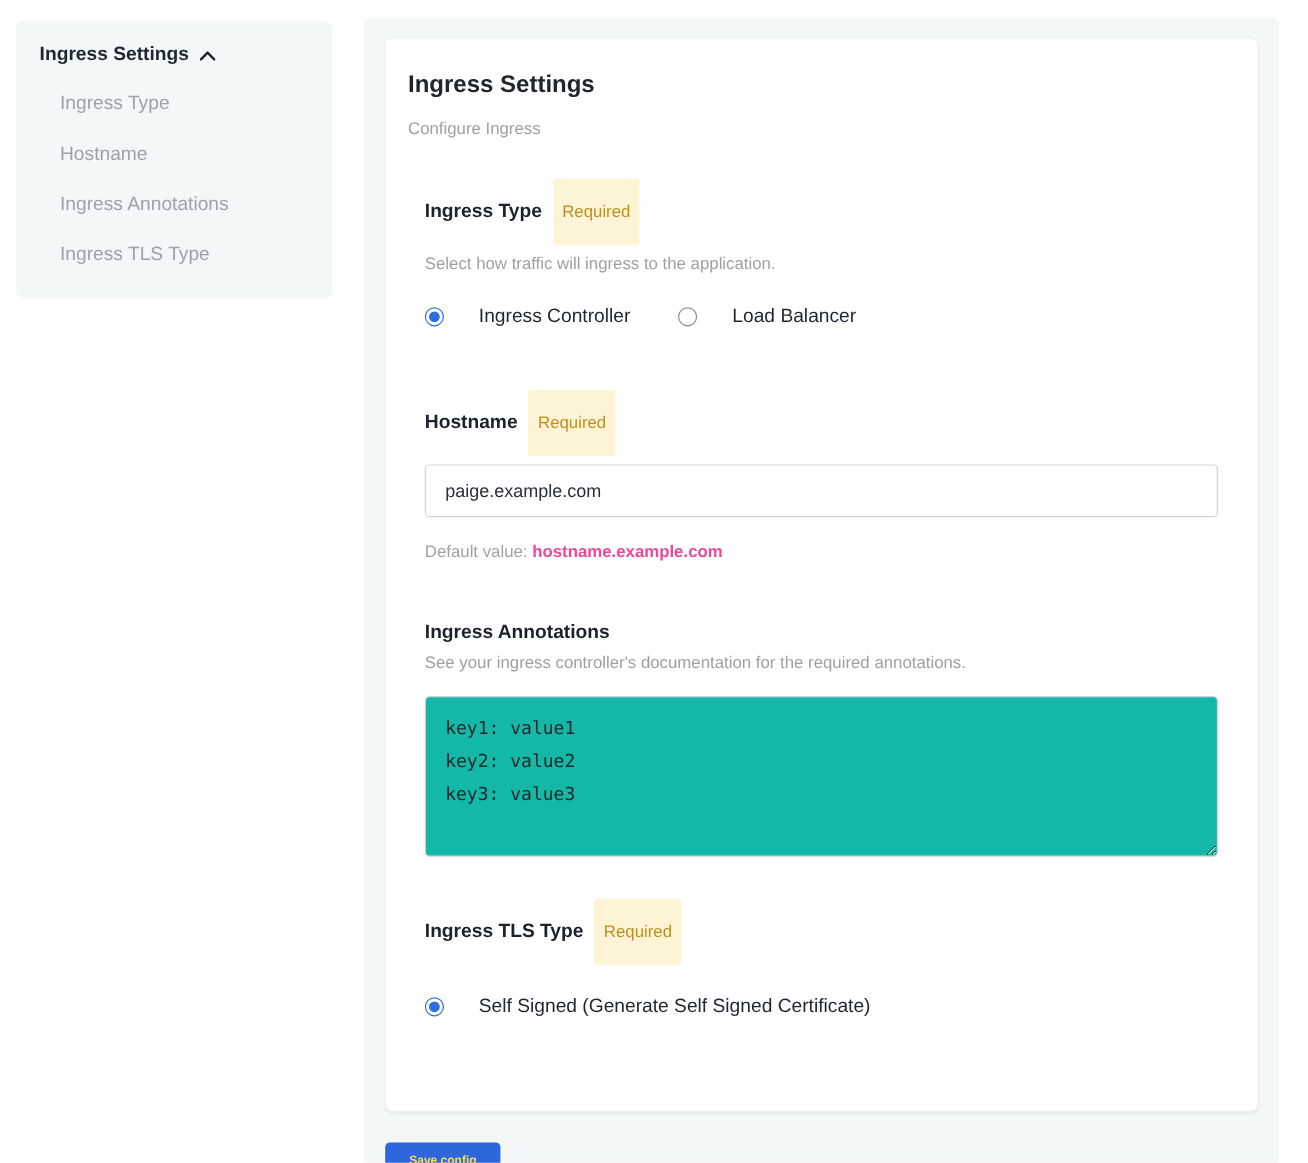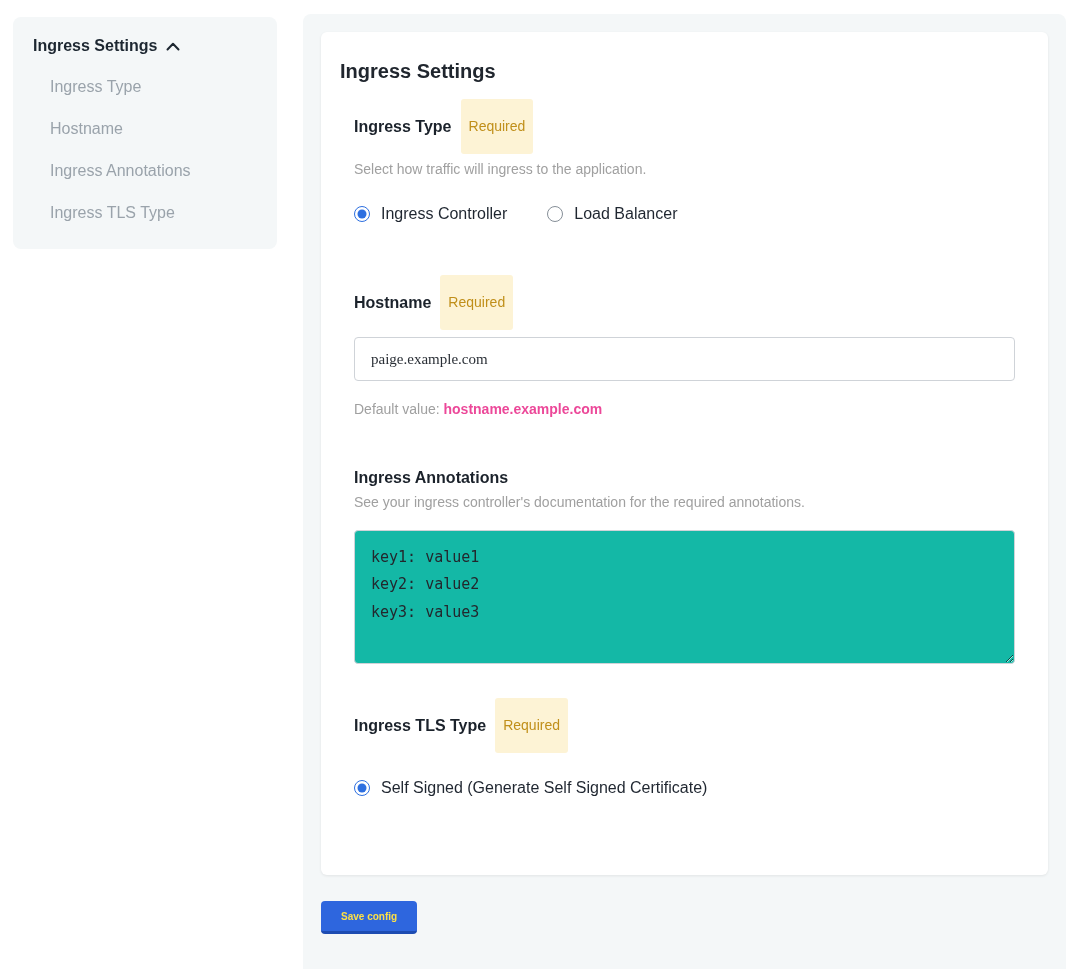--- a/index.html
+++ b/index.html
@@ -37,32 +37,32 @@
   .section:last-child{margin-bottom:0}
   .section-head{display:flex;align-items:center;gap:9px;margin-bottom:7px}
   .section-title{font-size:16px;font-weight:700;color:#1b222b}
   .badge{display:inline-block;font-size:14px;padding:19px 8px;border-radius:3px;
     background:var(--badge_bg);color:var(--badge_text);line-height:17px}
   .help{font-size:14px;color:var(--text_help);margin-bottom:20px}
 
   
   .radio-row{display:flex;align-items:center;gap:40px;margin-top:28px}
   .radio-col{display:flex;flex-direction:row;gap:20px;margin-top:26px}
-  .radio-option{display:flex;align-items:center;gap:11px;cursor:pointer}
+  .radio-option{display:flex;align-items:center;gap:29px;cursor:pointer}
   .radio{width:16px;height:16px;border:1px solid #868f98;border-radius:50%;
     background:#fff;flex:none;position:relative}
   .radio.checked{border-color:var(--accent)}
   .radio.checked::after{content:"";position:absolute;left:50%;top:50%;width:9px;height:9px;
     transform:translate(-50%,-50%);border-radius:50%;background:var(--accent)}
   .radio-label{font-size:16px;color:#1f2630}
 
   
   .text-input{width:100%;height:44px;border:1px solid var(--border_input);border-radius:4px;
     padding:0 16px;font-size:15px;color:#2a2f36;background:#fff;outline:none;
-    font-family:Liberation Serif, serif}
+    font-family:Liberation Sans, sans-serif}
   .default-line{margin-top:20px;font-size:14px;color:var(--text_help)}
   .default-line b{color:#ec4899;font-weight:700}
   .annotations-area{width:100%;height:134px;border:1px solid var(--border_input);border-radius:4px;
     padding:13px 16px;font-family:"DejaVu Sans Mono","Liberation Mono",monospace;
     font-size:15px;line-height:1.83;color:#23272d;background:#14b8a6;outline:none}
 
   
   .save-btn{margin:26px 0 26px 0;display:inline-block;background:var(--button);color:#fde047;
     font-size:10px;font-weight:700;border:none;border-bottom:3px solid var(--button_border);
     border-radius:4px;padding:10px 20px 9px 20px;cursor:pointer;
@@ -84,20 +84,21 @@
     </div>
     <div class="sidebar-item">Ingress Type</div>
     <div class="sidebar-item">Hostname</div>
     <div class="sidebar-item">Ingress Annotations</div>
     <div class="sidebar-item">Ingress TLS Type</div>
   </nav>
 
   <main class="main-panel">
     <section class="card">
       <h1 class="card-title">Ingress Settings</h1>
+      <div class="card-subtitle">Configure Ingress</div>
 
       <div class="section">
         <div class="section-head">
           <span class="section-title">Ingress Type</span>
           <span class="badge">Required</span>
         </div>
         <div class="help">Select how traffic will ingress to the application.</div>
         <div class="radio-row">
           <label class="radio-option">
             <span class="radio checked"></span>

